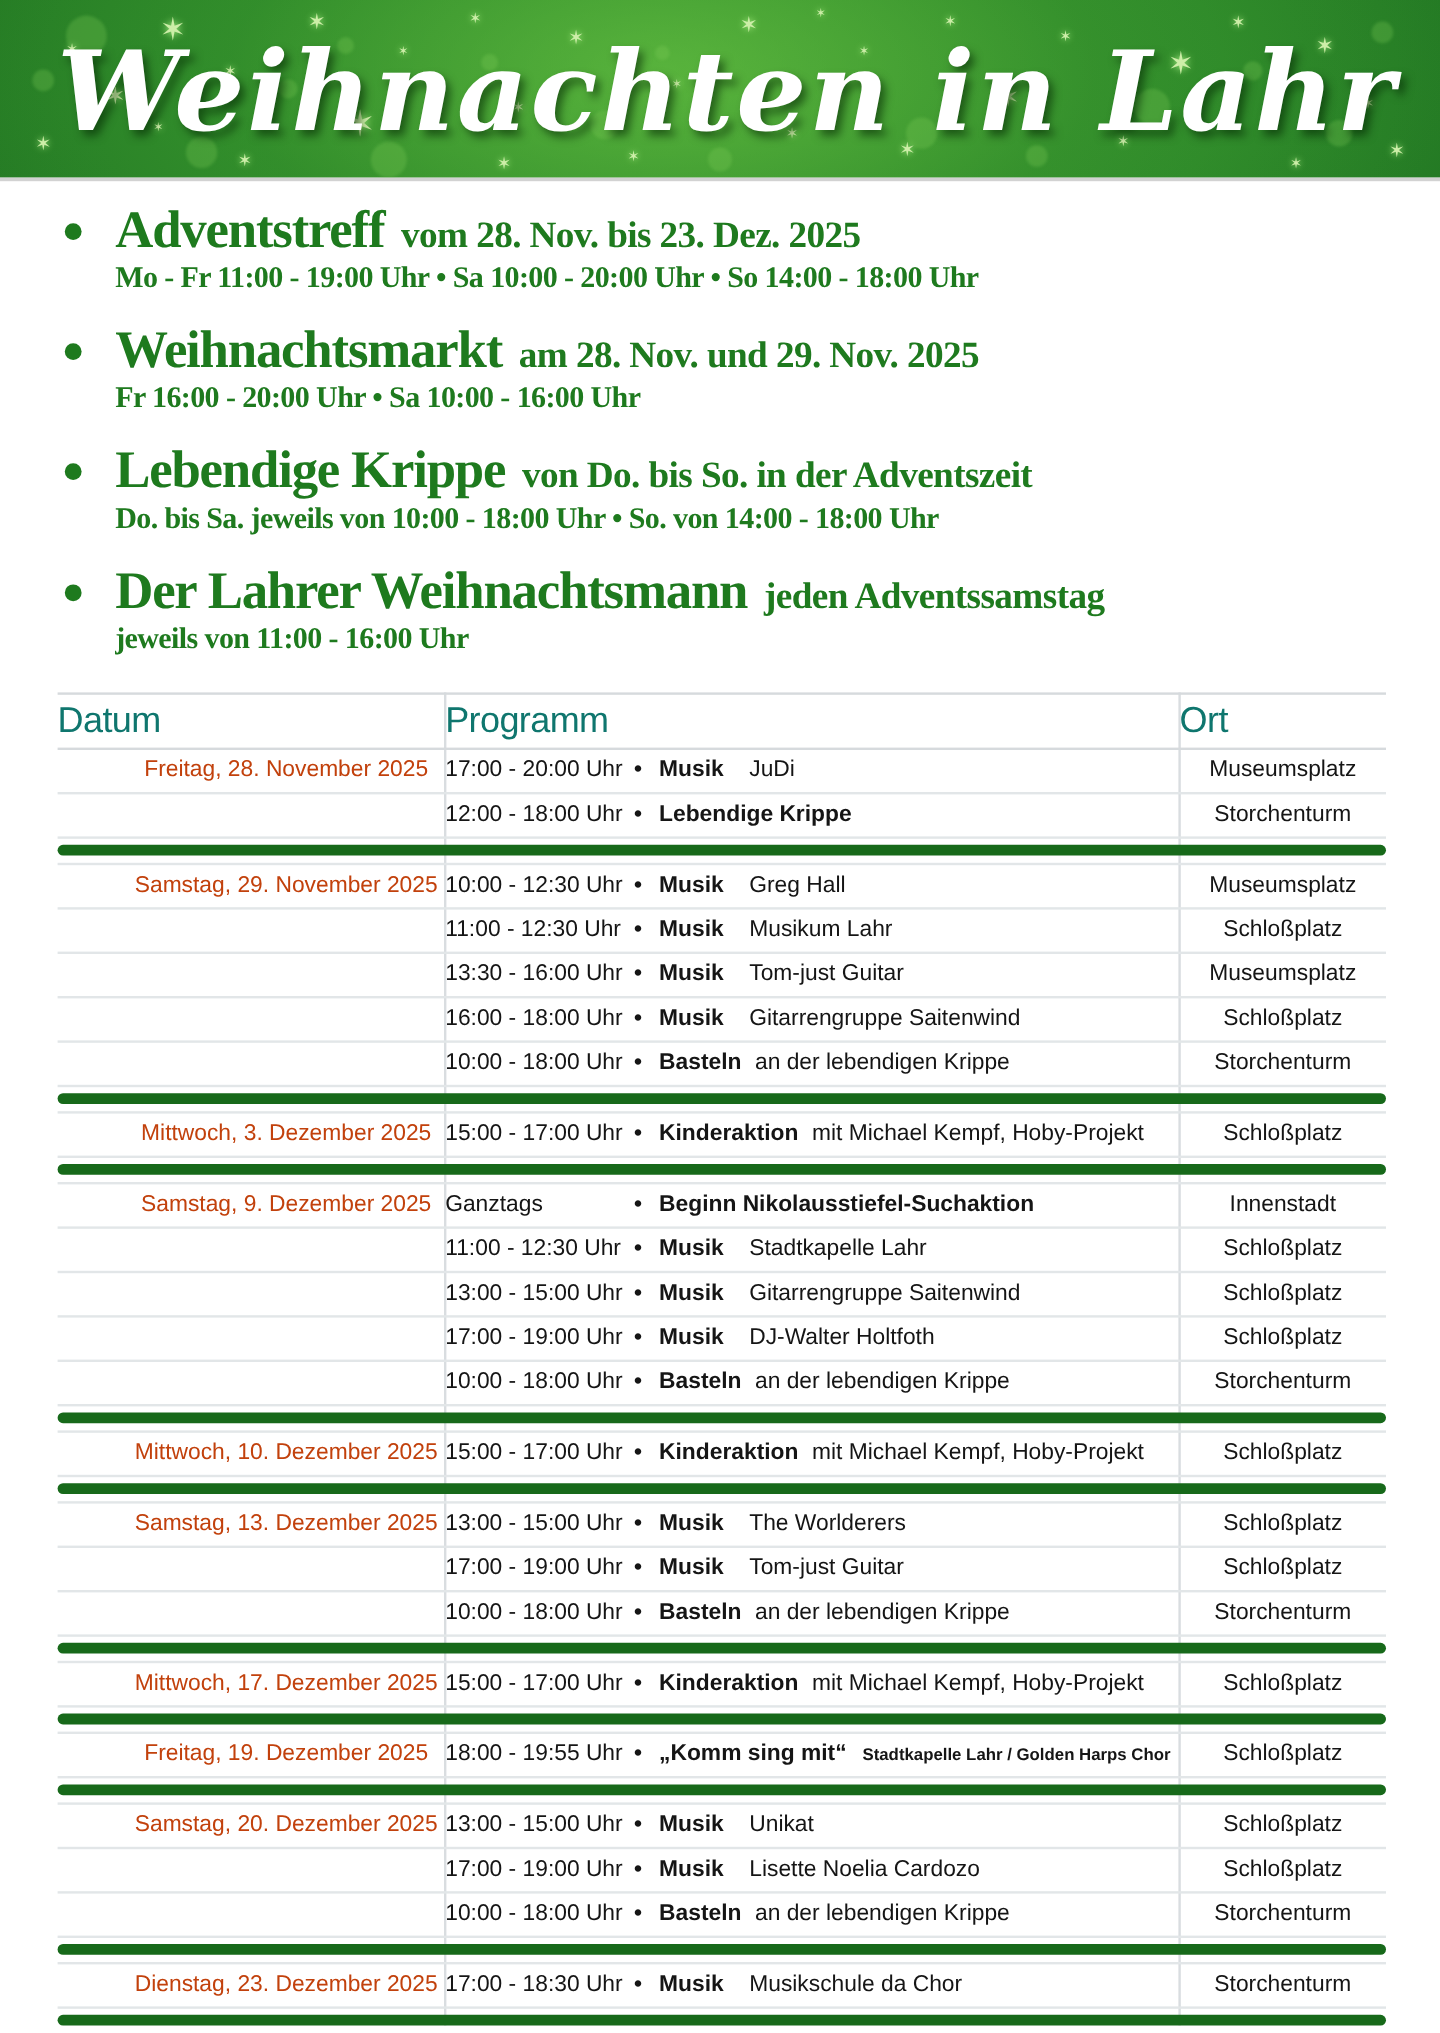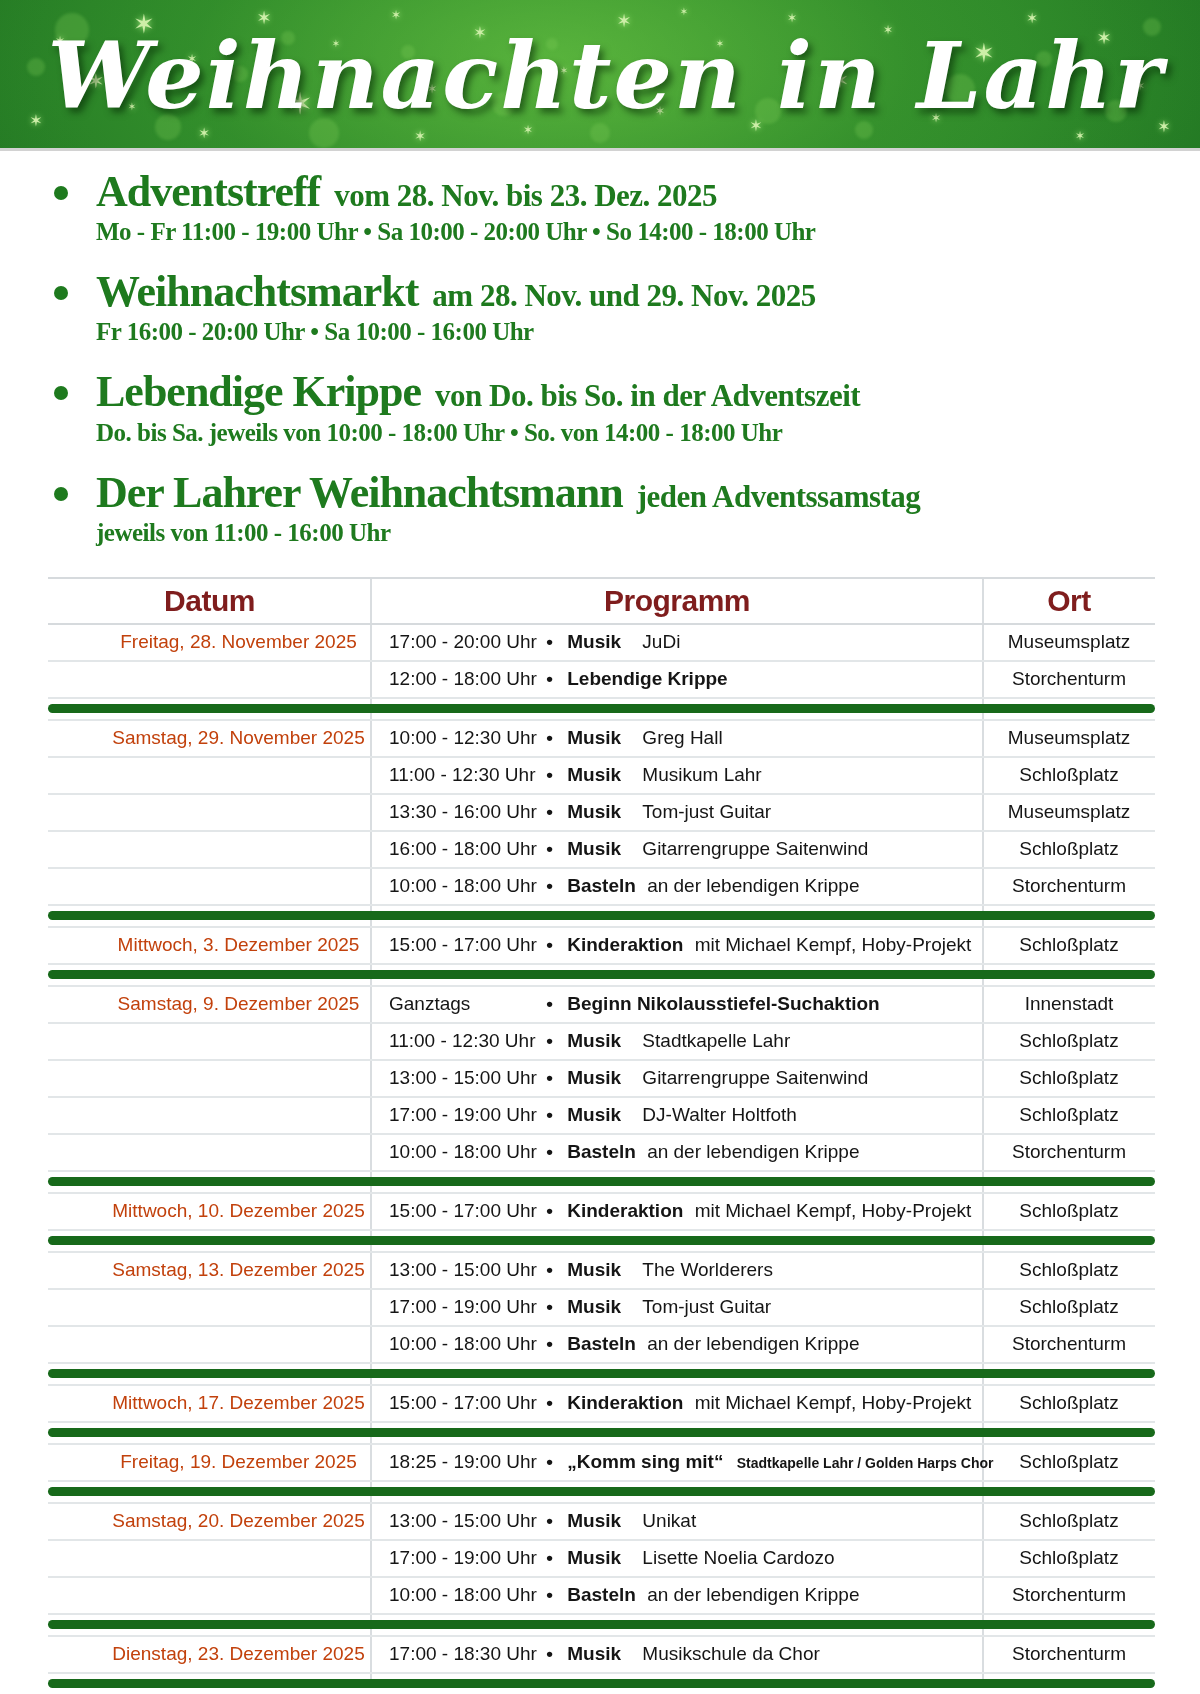--- a/index.html
+++ b/index.html
@@ -29,24 +29,24 @@
   .intro-title{font-size:44px;font-weight:700;letter-spacing:-1px;line-height:1.05;}
   .intro-sub{font-size:31px;font-weight:700;letter-spacing:-.5px;}
   .intro-times{font-size:25px;font-weight:700;color:#1e7a1e;letter-spacing:-.5px;margin-top:3px;}
 
   
   .schedule{position:relative;width:1107px;margin:30px 0 0 48px;}
   .vline{position:absolute;top:0;bottom:0;width:2px;background:#d9dde0;z-index:0;}
   .v1{left:322px;} .v2{left:934px;}
   .thead,.row{display:grid;grid-template-columns:323px 612px 172px;position:relative;z-index:1;}
   .thead{border-top:2px solid #d6dadd;border-bottom:2px solid #d6dadd;height:44px;align-items:center;}
-  .th{text-align:center;font-size:30px;font-weight:700;color:#7f1d1d;letter-spacing:-.5px;}
+  .th{text-align:left;font-size:30px;font-weight:400;color:#0f766e;letter-spacing:-.5px;}
   .row{min-height:35px;align-items:center;border-bottom:2px solid #e2e6e8;}
   .c-date{text-align:center;padding-left:58px;font-size:19px;color:#c2410c;}
-  .c-prog{padding-left:18px;font-size:19px;color:#151515;white-space:nowrap;}
+  .c-prog{font-size:19px;color:#151515;white-space:nowrap;}
   .c-time{display:inline-block;min-width:152px;}
   .c-sep{font-weight:700;margin-right:9px;}
   .c-label{font-weight:700;}
   .c-detail{margin-left:6px;}
   .c-detail.wide-gap{margin-left:16px;}
   .c-note{font-size:14px;font-weight:700;margin-left:8px;}
   .c-ort{text-align:center;font-size:19px;color:#151515;}
   .divider{position:relative;z-index:2;border-bottom:2px solid #e2e6e8;}
   .divider-bar{height:9px;border-radius:6px;background:#17691a;margin:5px 0 6px 0;}
   .tbody .divider:last-child{border-bottom:none;}
@@ -407,21 +407,21 @@
     <div class="c-ort">Schloßplatz</div>
   </div>
 
   <div class="divider">
     <div class="divider-bar"></div>
   </div>
 
   <div class="row">
     <div class="c-date">Freitag, 19. Dezember 2025</div>
     <div class="c-prog">
-      <span class="c-time">18:25 - 19:00 Uhr</span>
+      <span class="c-time">18:00 - 19:55 Uhr</span>
       <span class="c-sep">•</span>
       <span class="c-label">„Komm sing mit“</span>
       
       <span class="c-note">Stadtkapelle Lahr / Golden Harps Chor</span>
     </div>
     <div class="c-ort">Schloßplatz</div>
   </div>
 
   <div class="divider">
     <div class="divider-bar"></div>

